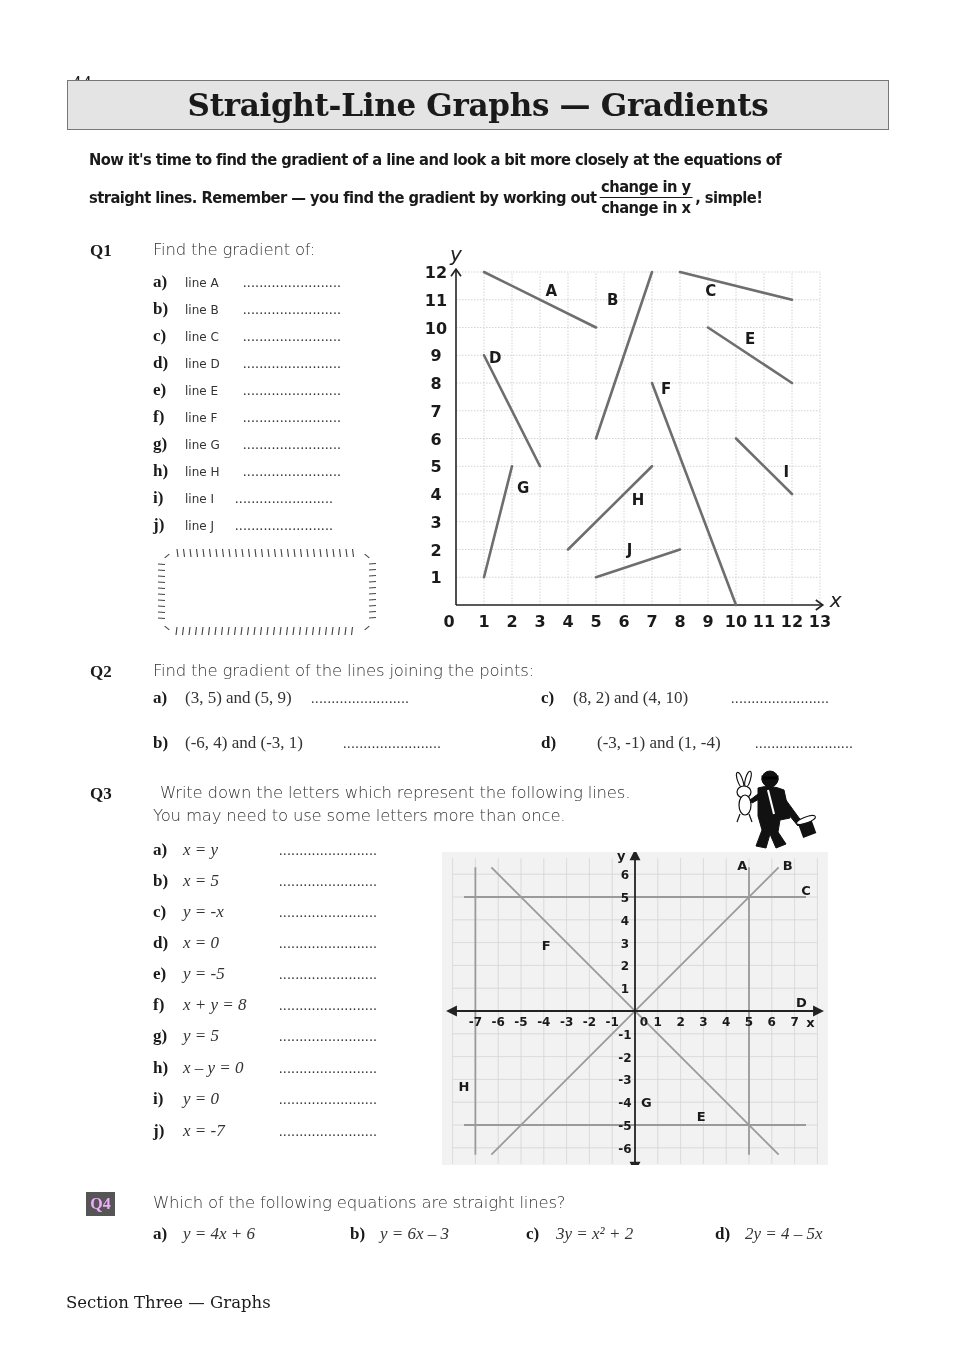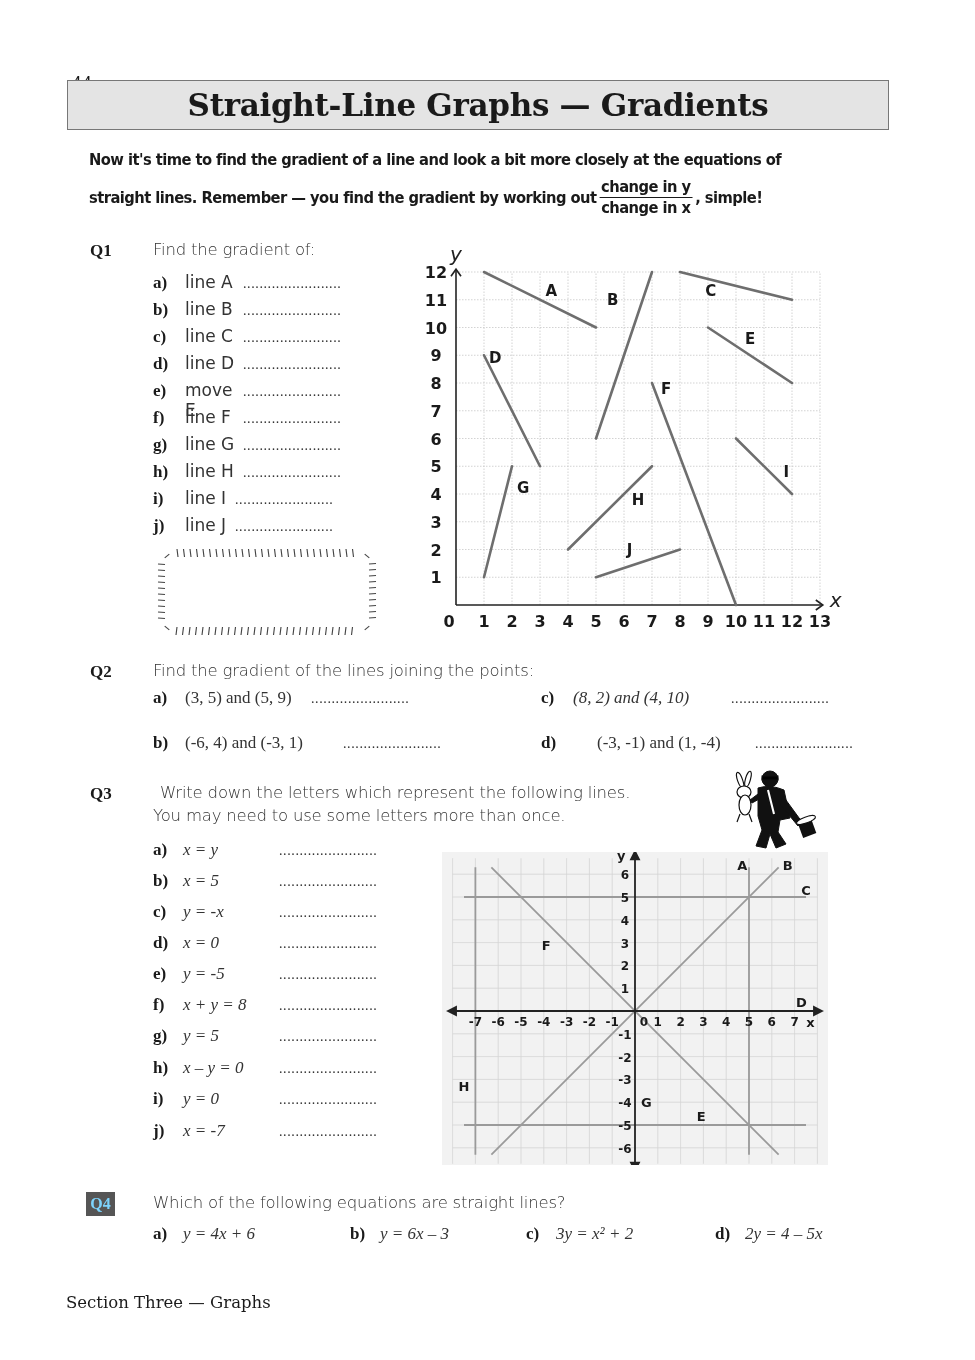--- a/index.html
+++ b/index.html
@@ -15,40 +15,40 @@
   .intro { left: 89px; font-family: "DejaVu Sans", sans-serif; font-size: 16px;
            letter-spacing: -0.6px; font-weight: 600; transform: scaleX(0.92); transform-origin: left; }
   .frac { display: inline-flex; flex-direction: column; align-items: center;
           vertical-align: middle; margin: 0 3px; line-height: 1.15; }
   .frac .num { border-bottom: 1.2px solid #1a1a1a; padding: 0 2px 1px; }
   .frac .den { padding: 1px 2px 0; }
   .qlabel { font-weight: bold; font-size: 17px; font-family: "Liberation Serif", serif; }
   .qtext { font-family: "DejaVu Sans", sans-serif; font-size: 16.5px; color: #333;
            font-weight: 300; letter-spacing: -0.2px; }
   .item-letter { font-weight: bold; font-family: "Liberation Serif", serif; font-size: 17px; }
-  .item-text { font-family: "DejaVu Sans", sans-serif; font-size: 17px; color: #333; }
+  .item-text { font-family: "DejaVu Sans", sans-serif; font-size: 12px; color: #333; }
   .dots { font-family: "Liberation Serif", serif; font-size: 14px; letter-spacing: 0.6px; color: #333; }
   .q1-row { position: absolute; left: 153px; display: flex; align-items: baseline; gap: 0; height: 27px; }
   .q1-row .item-letter { width: 32px; }
   .q1-row .item-text { width: 58px; }
   .q2-line { position: absolute; display: flex; align-items: baseline; }
   .q2-line .item-letter { width: 32px; }
   .q2-line .item-text { font-family: "Liberation Serif", serif; font-size: 17px; color: #333; }
   .q3-row { position: absolute; left: 153px; display: flex; align-items: baseline; height: 31px; }
   .q3-row .item-letter { width: 30px; }
   .q3-row .item-text { width: 96px; font-family: "Liberation Serif", serif; font-style: italic; font-size: 17px; }
   .q4-row { position: absolute; display: flex; align-items: baseline; }
   .q4-row .item-letter { width: 30px; }
   .q4-row .item-text { font-family: "Liberation Serif", serif; font-style: italic; font-size: 17px; color: #333; }
   .bubble { left: 155px; top: 546px; width: 224px; height: 92px; }
   .bubble-text { position: absolute; left: 0; top: 10px; width: 224px; text-align: center;
                  font-family: "DejaVu Sans", sans-serif; font-size: 11.5px; line-height: 17px;
                  color: #222; letter-spacing: -0.3px; }
   .q4-badge { left: 86px; top: 1192px; width: 29px; height: 24px; background: #555;
-              color: #7dd3fc; font-weight: bold; font-size: 16px; display: flex;
+              color: #f0abfc; font-weight: bold; font-size: 16px; display: flex;
               align-items: center; justify-content: center; font-family: "Liberation Serif", serif; }
   .footer { left: 66px; top: 1293px; font-family: "DejaVu Serif", serif; font-size: 16.5px; }
   svg text { font-family: "DejaVu Sans", sans-serif; }
 </style>
 </head>
 <body>
 
 <div class="abs page-num">44</div>
 
 <div class="abs title-bar">
@@ -84,21 +84,21 @@
       <span class="item-text">line C</span>
       <span class="dots">........................</span>
     </div>
   <div class="q1-row" style="top:353px;">
       <span class="item-letter">d)</span>
       <span class="item-text">line D</span>
       <span class="dots">........................</span>
     </div>
   <div class="q1-row" style="top:380px;">
       <span class="item-letter">e)</span>
-      <span class="item-text">move E</span>
+      <span class="item-text">line E</span>
       <span class="dots">........................</span>
     </div>
   <div class="q1-row" style="top:407px;">
       <span class="item-letter">f)</span>
       <span class="item-text">line F</span>
       <span class="dots">........................</span>
     </div>
   <div class="q1-row" style="top:434px;">
       <span class="item-letter">g)</span>
       <span class="item-text">line G</span>
@@ -305,21 +305,21 @@
     <span class="item-text" style="width:126px;">(3, 5) and (5, 9)</span>
     <span class="dots">........................</span>
   </div>
 <div class="q2-line" style="left:153px; top:733px;">
     <span class="item-letter">b)</span>
     <span class="item-text" style="width:158px;">(-6, 4) and (-3, 1)</span>
     <span class="dots">........................</span>
   </div>
 <div class="q2-line" style="left:541px; top:688px;">
     <span class="item-letter">c)</span>
-    <span class="item-text" style="width:158px;font-style:italic;">(8, 2) and (4, 10)</span>
+    <span class="item-text" style="width:158px;">(8, 2) and (4, 10)</span>
     <span class="dots">........................</span>
   </div>
 <div class="q2-line" style="left:541px; top:733px;">
     <span class="item-letter">d)</span>
     <span class="item-text" style="width:158px;margin-left:24px;">(-3, -1) and (1, -4)</span>
     <span class="dots">........................</span>
   </div>
 
 <div class="abs qlabel" style="left:90px; top:784px;">Q3</div>
 <div class="abs qtext" style="left:160px; top:783px;">Write down the letters which represent the following lines.</div>

